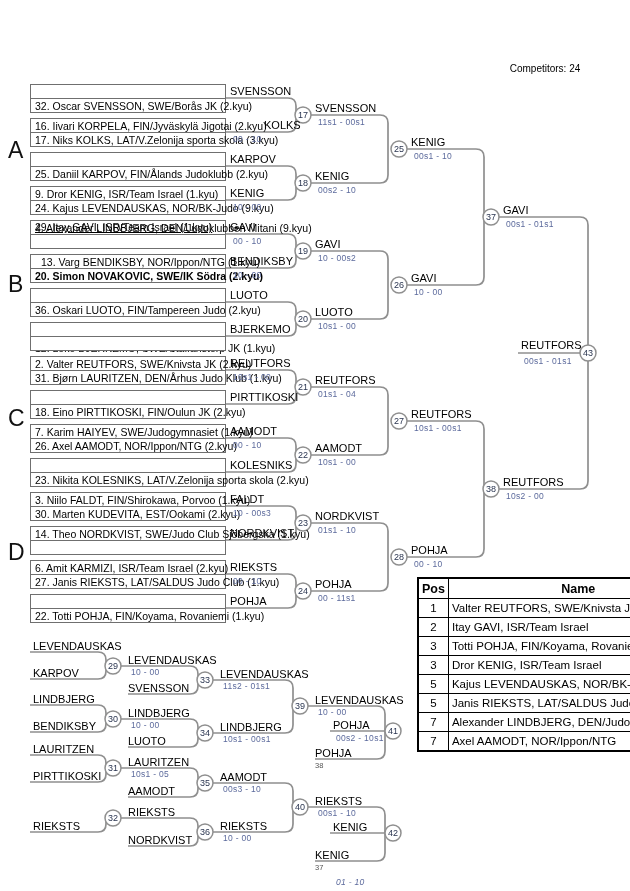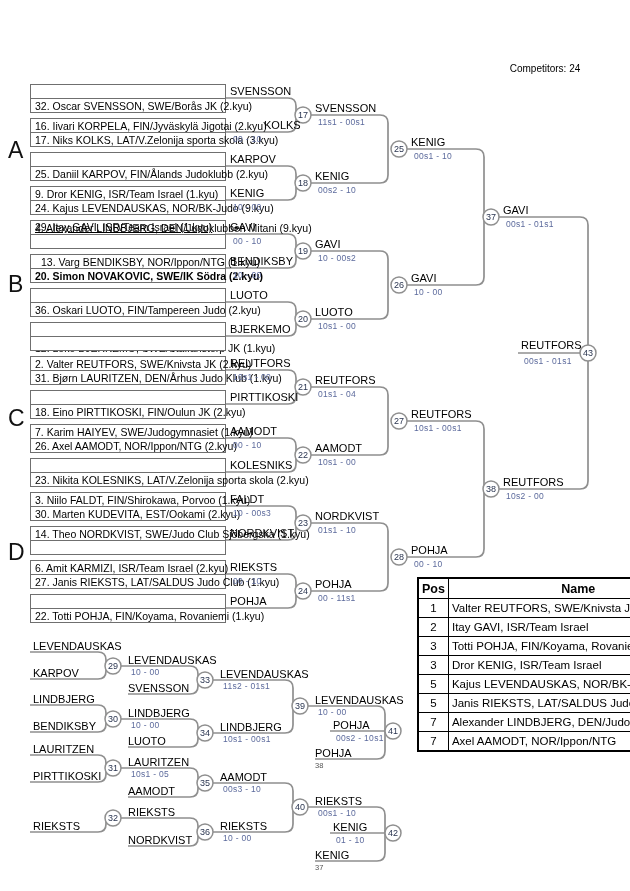--- a/index.html
+++ b/index.html
@@ -292,21 +292,21 @@
       <div class="score" style="left: 223px; top: 834px;">10 - 00</div>
       <div class="wname" style="left: 315px; top: 694px;">LEVENDAUSKAS</div>
       <div class="score" style="left: 318px; top: 708px;">10 - 00</div>
       <div class="wname" style="left: 333px; top: 719px;">POHJA</div>
       <div class="score" style="left: 336px; top: 734px;">00s2 - 10s1</div>
       <div class="wname" style="left: 315px; top: 747px;">POHJA</div>
       <div class="droptag" style="left: 315px; top: 761px;">38</div>
       <div class="wname" style="left: 315px; top: 795px;">RIEKSTS</div>
       <div class="score" style="left: 318px; top: 809px;">00s1 - 10</div>
       <div class="wname" style="left: 333px; top: 821px;">KENIG</div>
-      <div class="score" style="left: 336px; top: 836px;">01 - 10</div>
+      <div class="score" style="left: 336px; top: 878px; font-style: italic;">01 - 10</div>
       <div class="wname" style="left: 315px; top: 849px;">KENIG</div>
       <div class="droptag" style="left: 315px; top: 863px;">37</div>
     </div>
 
   <table class="results">
     <thead>
       <tr>
         <th class="pos">Pos</th>
         <th class="nm">Name</th>
       </tr>

